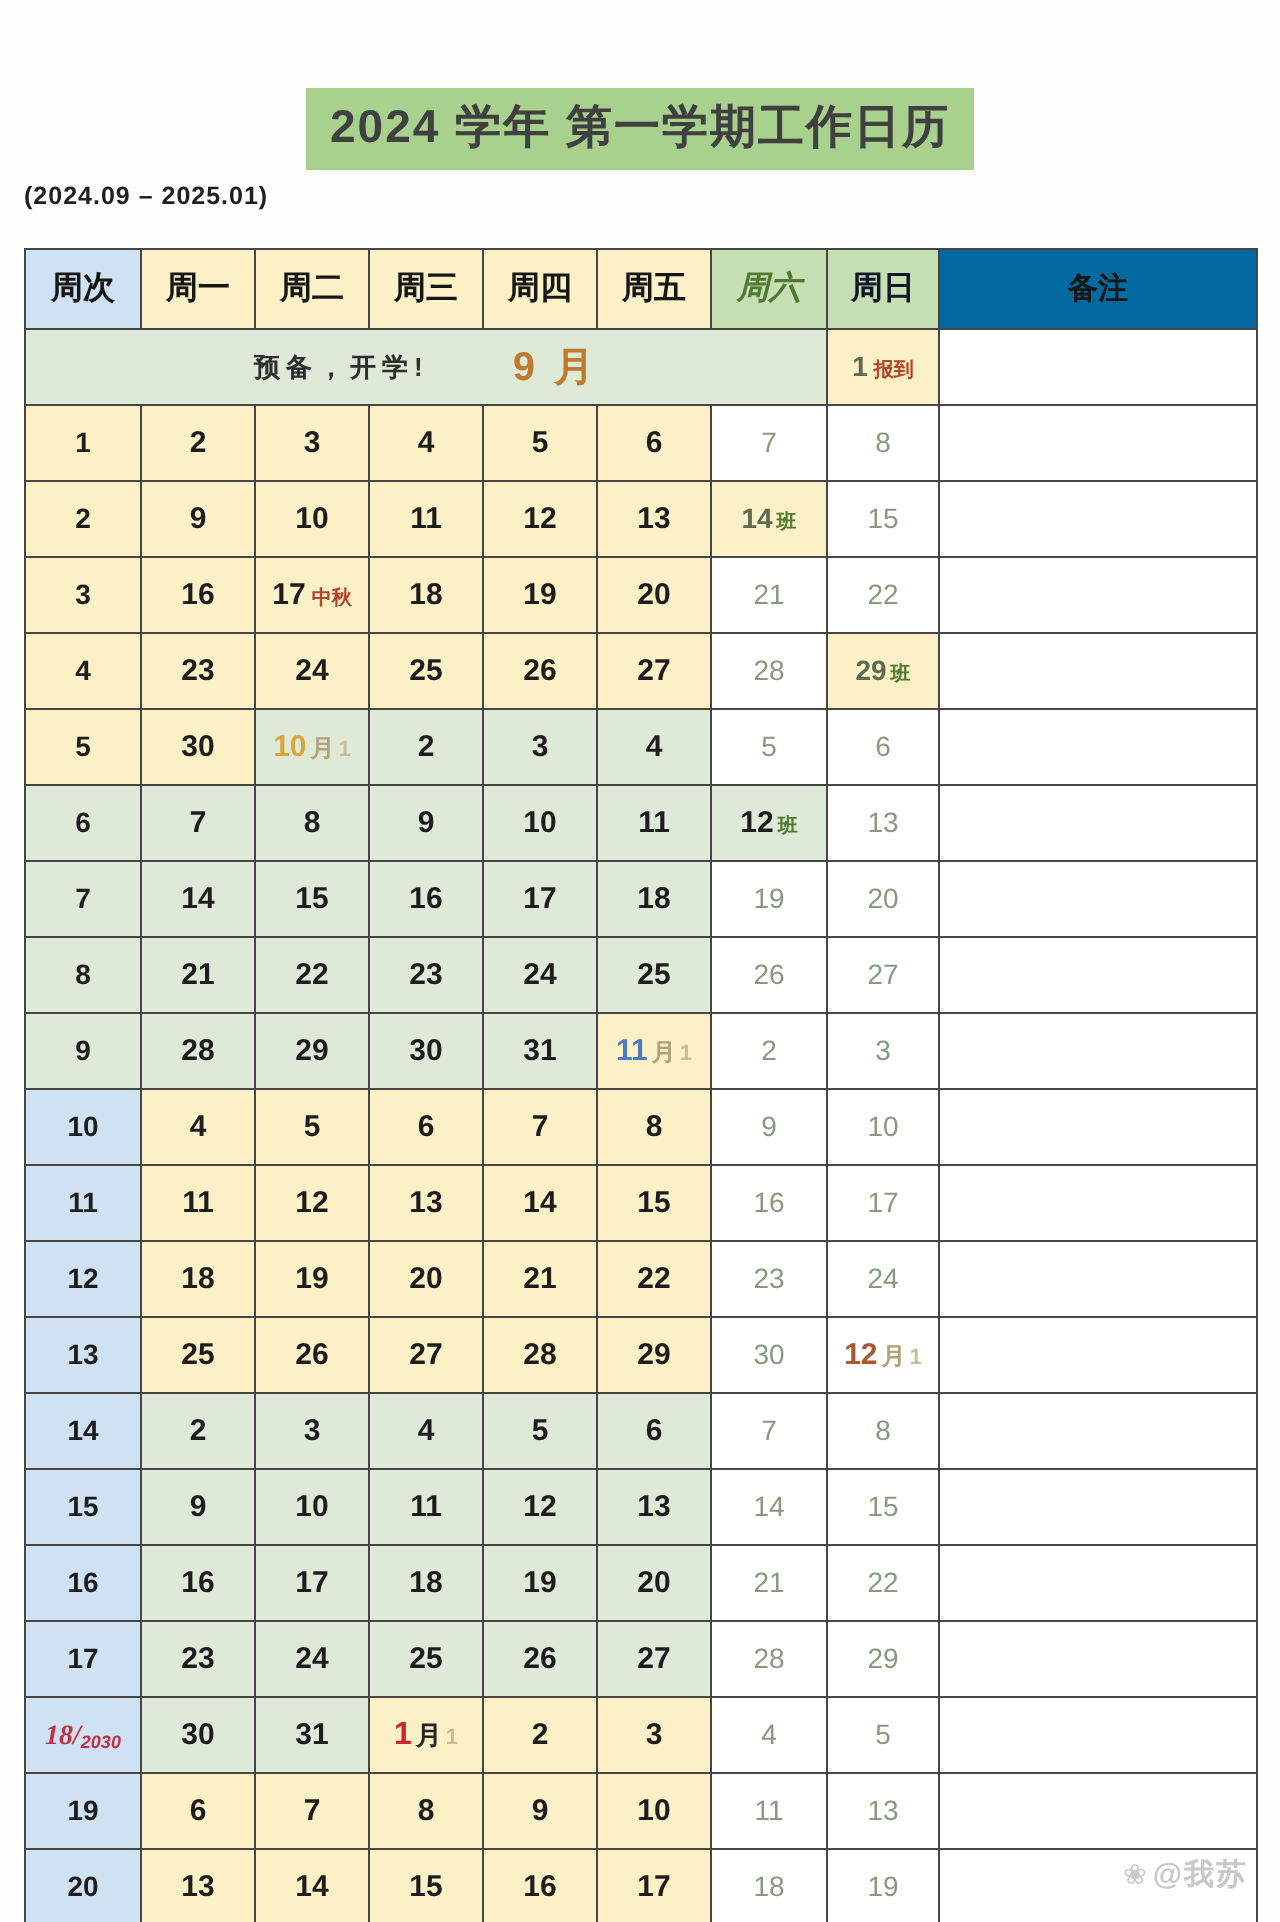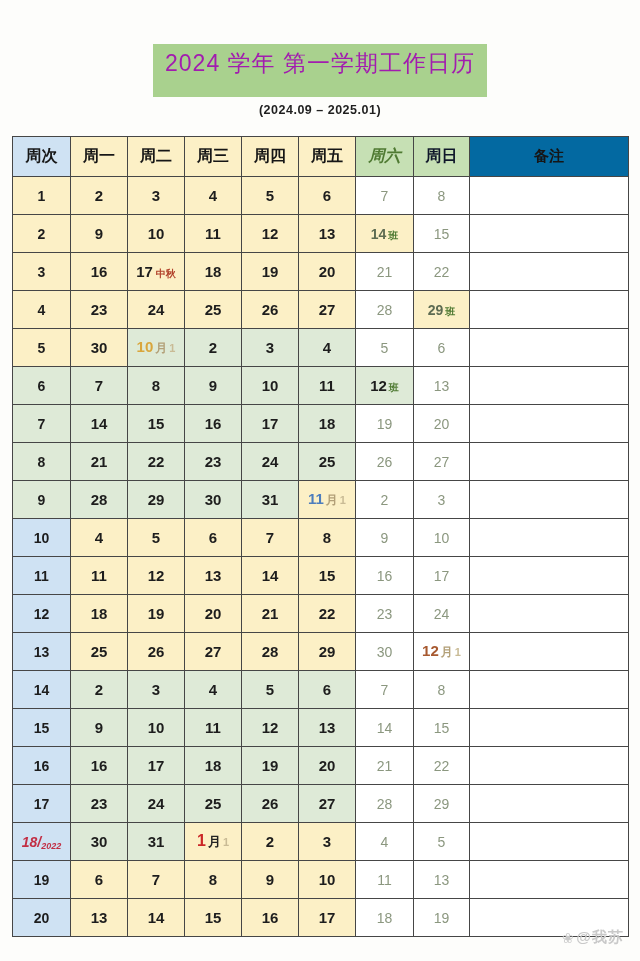--- a/index.html
+++ b/index.html
@@ -3,25 +3,25 @@
 <meta charset="utf-8">
 <style>
   html,body{margin:0;padding:0;}
   body{
     width:640px;height:961px;background:#fdfdfb;
     font-family:"Liberation Sans","DejaVu Sans",sans-serif;
     position:relative;overflow:hidden;
   }
   .title-row{padding-top:44px;text-align:center;}
   .title-hl{
-    display:inline-block;background:#a9d18e;color:#a21caf;
-    font-size:23px;font-weight:400;letter-spacing:1px;padding:4px 12px 18px;
+    display:inline-block;background:#a9d18e;color:#404040;
+    font-size:23px;font-weight:700;letter-spacing:1px;padding:4px 12px 6px;
   }
   .subtitle{
-    width:616px;margin:6px 12px 0;text-align:center;
+    width:616px;margin:6px 12px 0;text-align:left;
     font-size:12.5px;font-weight:700;color:#1f1f1f;letter-spacing:.5px;
   }
   table.cal{
     table-layout:fixed;border-collapse:collapse;
     width:616px;margin:19px 12px 0;background:#ffffff;
   }
   table.cal td,table.cal th{
     border:1px solid #464646;text-align:center;vertical-align:middle;
     padding:0;overflow:hidden;white-space:nowrap;
   }
@@ -44,21 +44,21 @@
   .s-wkd{font-weight:700;font-size:14px;color:#5d6b52;}
   .s-tagred{font-weight:700;font-size:10px;color:#b2432c;margin-left:3px;}
   .s-taggreen{font-weight:700;font-size:10px;color:#4f7a32;margin-left:2px;}
   .s-gold{font-weight:700;font-size:15px;color:#d9a63c;}
   .s-tan{font-weight:700;font-size:12px;color:#b3a078;margin-left:2px;}
   .s-tanl{font-weight:700;font-size:11px;color:#c9bb95;margin-left:2px;}
   .s-blue{font-weight:700;font-size:15px;color:#4d7dbd;}
   .s-brown{font-weight:700;font-size:15px;color:#a75930;}
   .s-red{font-weight:700;font-size:16px;color:#cb2727;}
   .s-ndark{font-weight:700;font-size:13px;color:#232323;margin-left:2px;}
-  .s-hand{font-weight:700;font-size:14px;font-style:italic;color:#c22e44;}
+  .s-hand{font-weight:700;font-size:14px;font-style:italic;color:#c22e44;font-family:Liberation Serif, serif;}
   .s-handsm{font-weight:700;font-size:9px;font-style:italic;color:#c22e44;vertical-align:-2px;}
   
   td.banner-cell{text-align:center;}
   .banner-inner{display:flex;align-items:center;justify-content:center;}
   .banner-note{font-weight:700;font-size:13px;letter-spacing:3px;color:#2e2e2e;}
   .banner-month{font-weight:700;font-size:20px;color:#bf7a2e;margin-left:42px;letter-spacing:2px;}
   .watermark{
     position:absolute;right:16px;bottom:14px;
     color:#c9c9c9;font-size:15px;font-weight:700;letter-spacing:1px;
     display:flex;align-items:center;gap:2px;
@@ -93,20 +93,30 @@
         <th class="bg-cream">周三</th>
         <th class="bg-cream">周四</th>
         <th class="bg-cream">周五</th>
         <th class="bg-hgreen sat">周六</th>
         <th class="bg-hgreen sun">周日</th>
         <th class="bg-pink remark-h">备注</th>
       </tr>
     </thead>
   <tbody id="cal-body">
       <tr>
+        <td colspan="7" class="bg-green banner-cell">
+          <div class="banner-inner">
+            <span class="banner-note">预备，开学!</span>
+            <span class="banner-month">9 月</span>
+          </div>
+        </td>
+        <td class="bg-cream"><span class="s-wkd">1</span><span class="s-tagred">报到</span></td>
+        <td class="bg-white"></td>
+      </tr>
+      <tr>
         <td class="bg-cream"><span class="s-wknum">1</span></td>
         <td class="bg-cream"><span class="s-n">2</span></td>
         <td class="bg-cream"><span class="s-n">3</span></td>
         <td class="bg-cream"><span class="s-n">4</span></td>
         <td class="bg-cream"><span class="s-n">5</span></td>
         <td class="bg-cream"><span class="s-n">6</span></td>
         <td class="bg-white"><span class="s-wk">7</span></td>
         <td class="bg-white"><span class="s-wk">8</span></td>
         <td class="bg-white"></td>
       </tr>
@@ -280,21 +290,21 @@
         <td class="bg-green"><span class="s-n">23</span></td>
         <td class="bg-green"><span class="s-n">24</span></td>
         <td class="bg-green"><span class="s-n">25</span></td>
         <td class="bg-green"><span class="s-n">26</span></td>
         <td class="bg-green"><span class="s-n">27</span></td>
         <td class="bg-white"><span class="s-wk">28</span></td>
         <td class="bg-white"><span class="s-wk">29</span></td>
         <td class="bg-white"></td>
       </tr>
       <tr>
-        <td class="bg-blue"><span class="s-hand">18/</span><span class="s-handsm">2022</span></td>
+        <td class="bg-blue"><span class="s-hand">18/</span><span class="s-handsm">2030</span></td>
         <td class="bg-green"><span class="s-n">30</span></td>
         <td class="bg-green"><span class="s-n">31</span></td>
         <td class="bg-cream"><span class="s-red">1</span><span class="s-ndark">月</span><span class="s-tanl">1</span></td>
         <td class="bg-cream"><span class="s-n">2</span></td>
         <td class="bg-cream"><span class="s-n">3</span></td>
         <td class="bg-white"><span class="s-wk">4</span></td>
         <td class="bg-white"><span class="s-wk">5</span></td>
         <td class="bg-white"></td>
       </tr>
       <tr>

